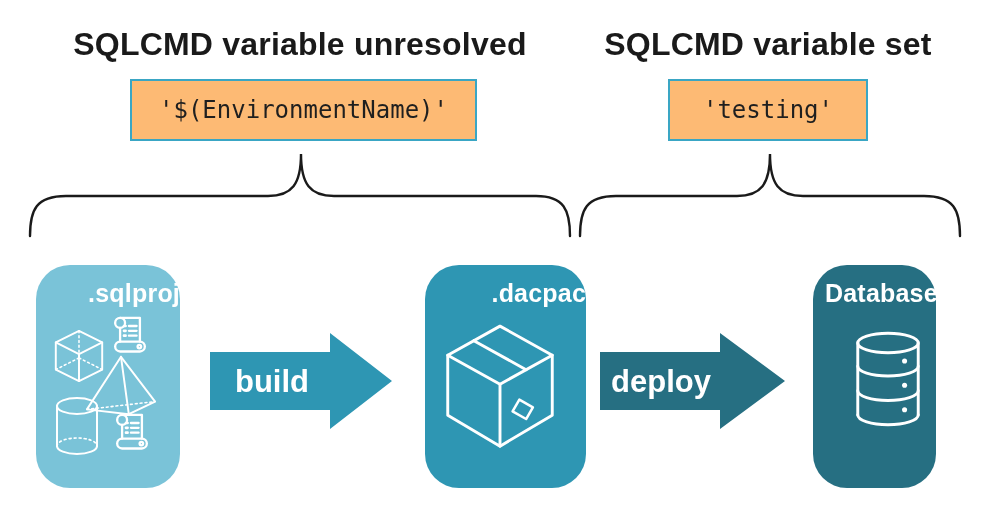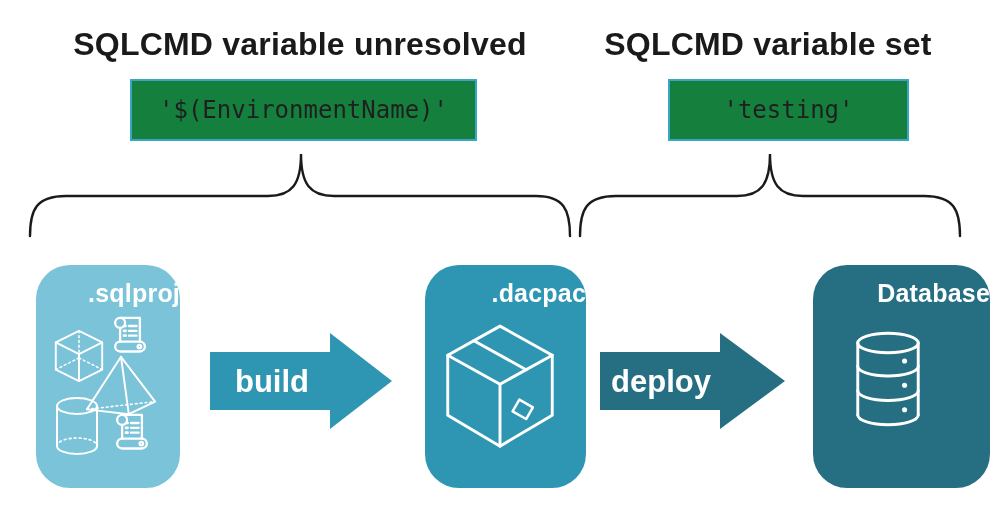--- a/index.html
+++ b/index.html
@@ -13,36 +13,36 @@
     font-family:"Liberation Sans",sans-serif;overflow:hidden;
   }
   .heading{
     position:absolute;top:26px;width:480px;text-align:center;
     font-size:32px;font-weight:bold;color:var(--ink);letter-spacing:.2px;
   }
   #heading-left{left:60px;}
   #heading-right{left:528px;}
   .codebox{
     position:absolute;top:79px;height:62px;border:2px solid var(--accent);
-    background:#15803d;box-sizing:border-box;display:flex;align-items:center;justify-content:center;
+    background:#fdba74;box-sizing:border-box;display:flex;align-items:center;justify-content:center;
   }
   #codebox-left{left:130px;width:347px;}
-  #codebox-right{left:668px;width:241px;}
+  #codebox-right{left:668px;width:200px;}
   .code{
     font-family:"DejaVu Sans Mono","Liberation Mono",monospace;
     font-size:24px;color:#1f1f1f;white-space:pre;
   }
   .braces{position:absolute;left:0;top:0;width:1000px;height:260px;}
   .braces path{fill:none;stroke:var(--ink);stroke-width:2.4;stroke-linecap:round;}
   .stage{
     position:absolute;top:265px;height:223px;border-radius:34px;box-sizing:border-box;
   }
   #stage-sqlproj{left:36px;width:144px;}
   #stage-dacpac{left:425px;width:161px;}
-  #stage-database{left:813px;width:177px;padding-left:12px;}
+  #stage-database{left:813px;width:123px;padding-left:12px;}
   .stage-label{
     margin-top:14px;text-align:right;color:#fff;font-weight:bold;font-size:25px;letter-spacing:.2px;
   }
   .stage svg{position:absolute;}
   .wicon{fill:none;stroke:#fff;stroke-linecap:round;stroke-linejoin:round;}
   .arrow-svg{position:absolute;top:331px;width:190px;height:102px;overflow:visible;}
   #arrow-build{left:208px;}
   #arrow-deploy{left:598px;}
   .arrow-label{
     font-family:"Liberation Sans",sans-serif;font-size:31px;font-weight:bold;fill:#ffffff;

